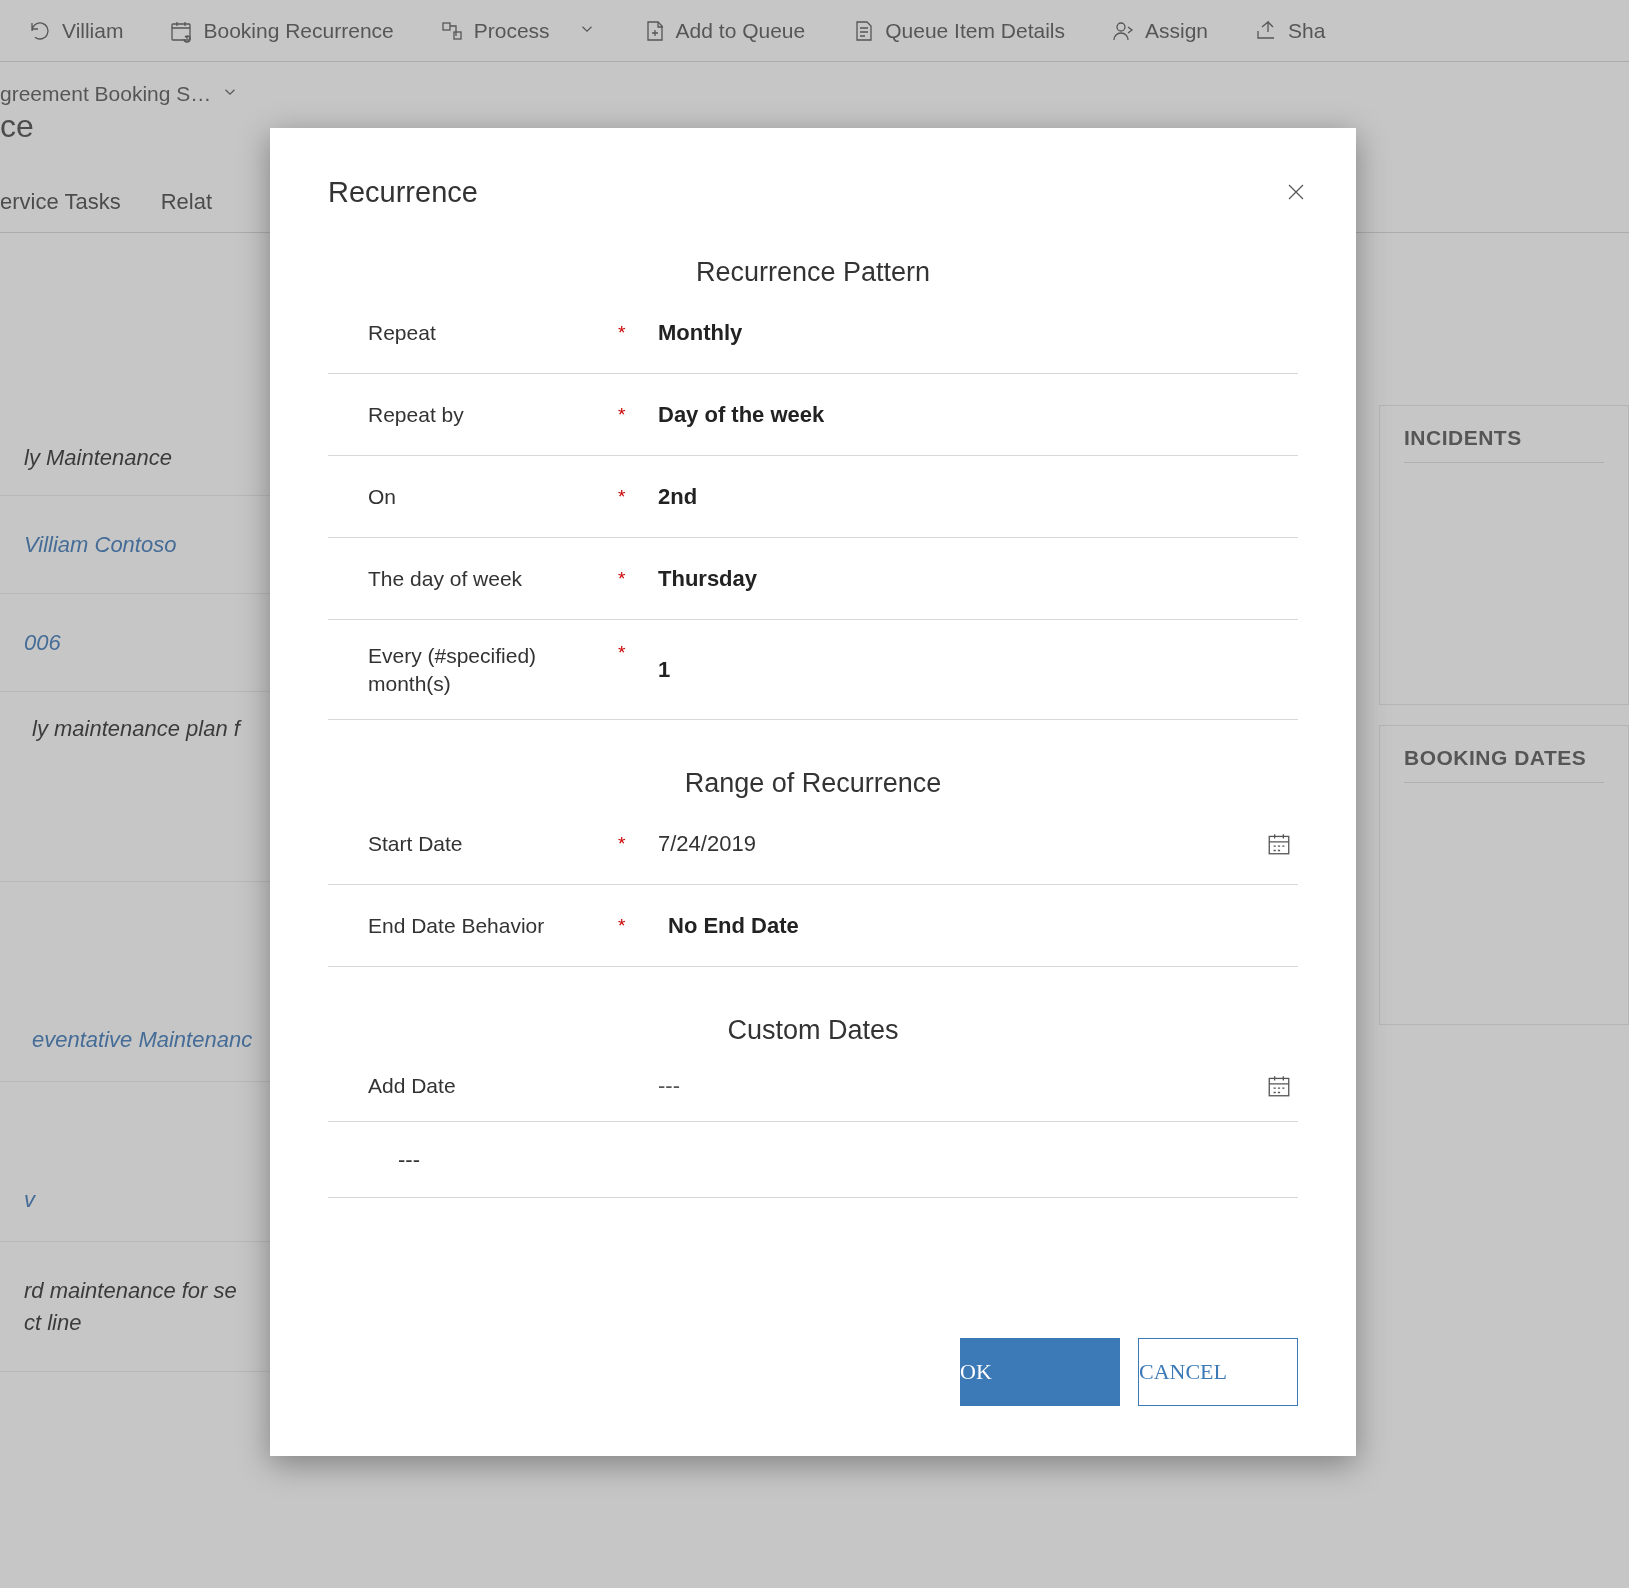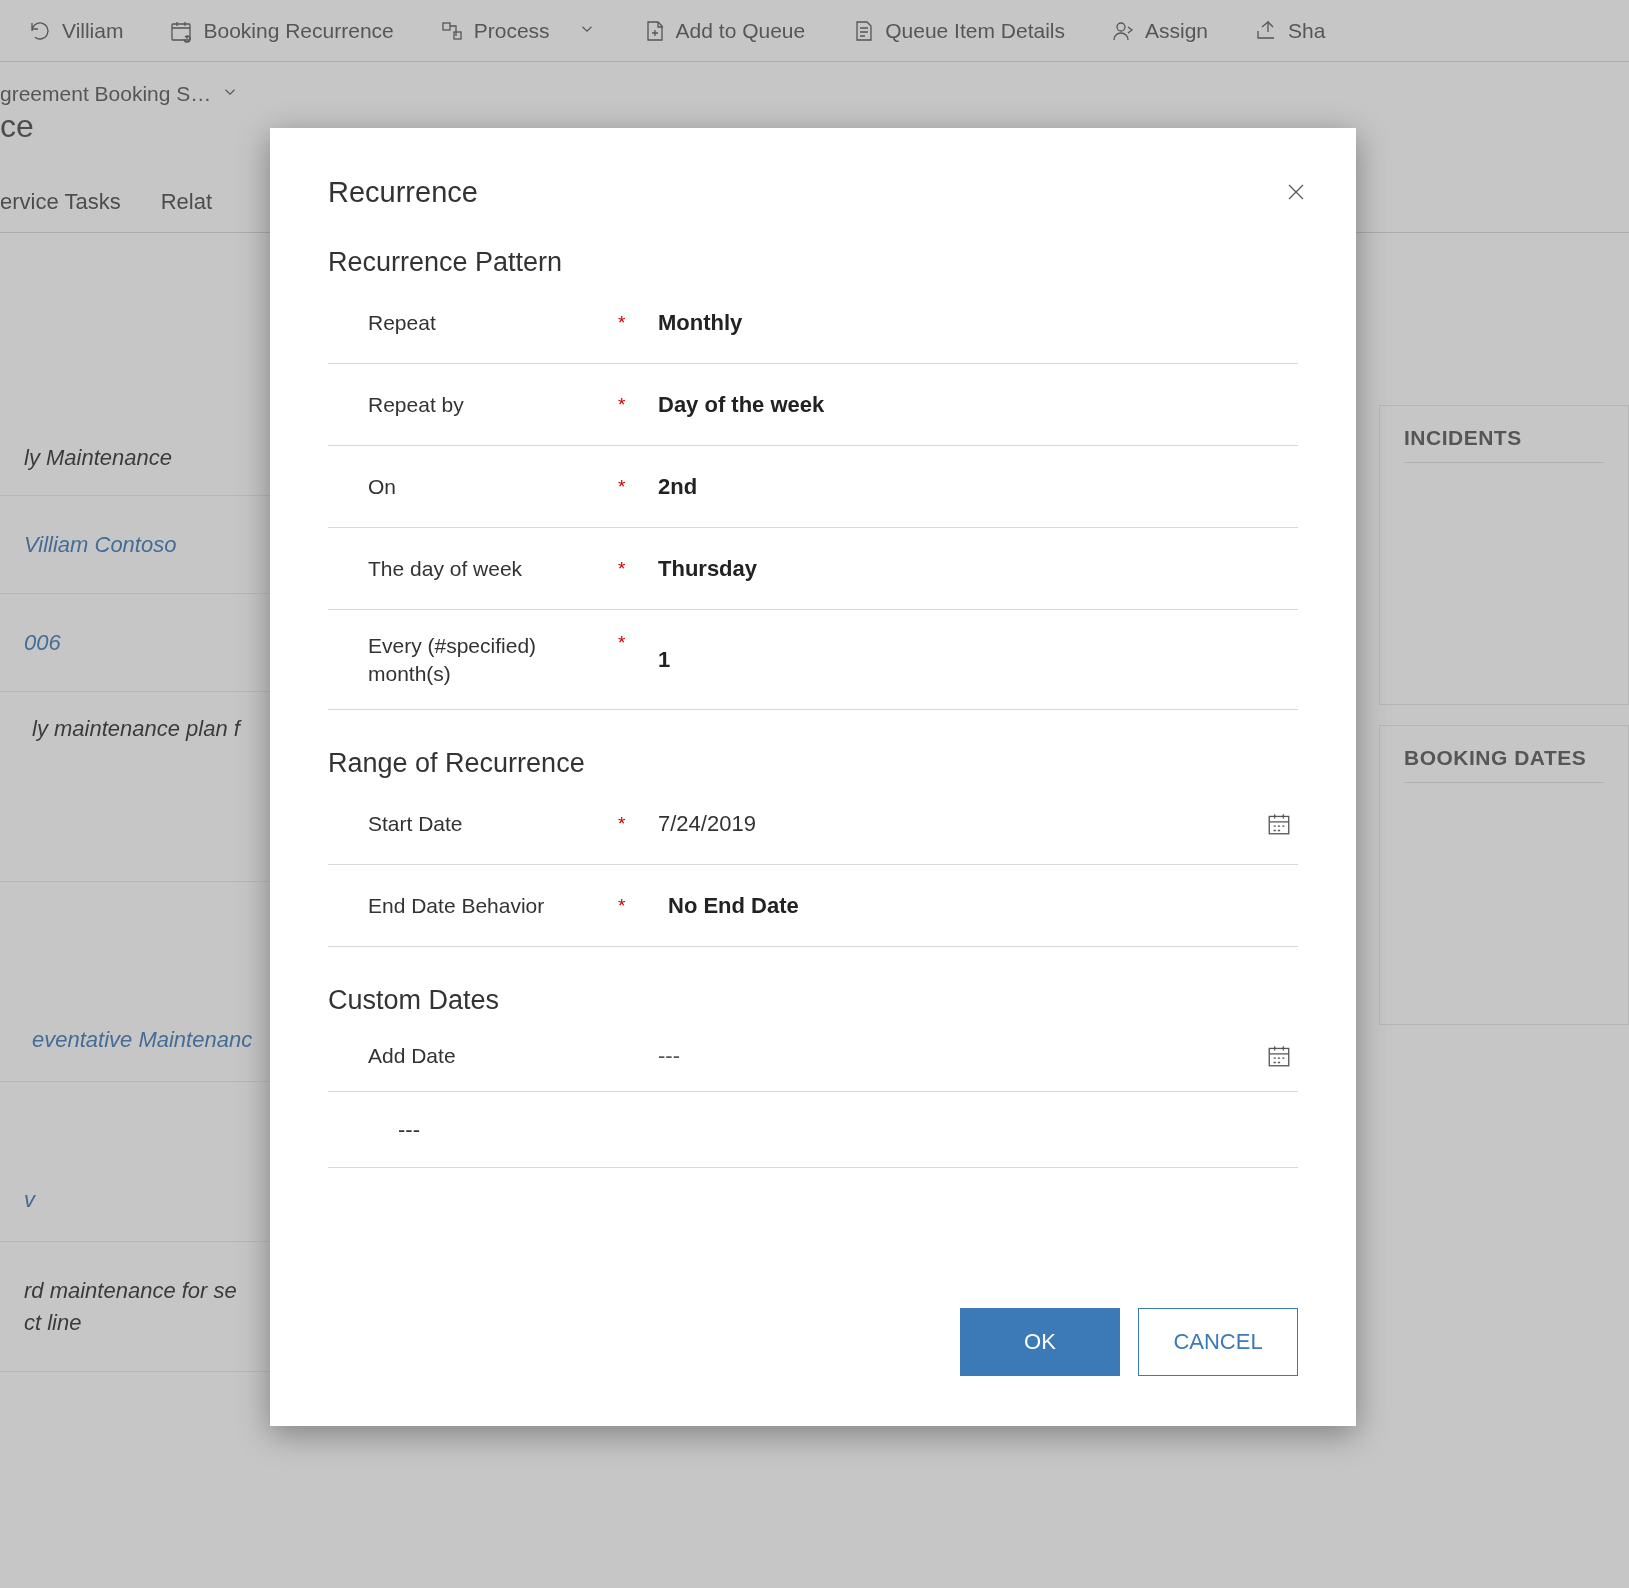--- a/index.html
+++ b/index.html
@@ -151,22 +151,23 @@
     right: 48px;
     width: 24px;
     height: 24px;
     cursor: pointer;
   }
   .modal-close svg { stroke: #555; stroke-width: 1.2; }
   .section-title {
     font-size: 27px;
     font-weight: 400;
     color: #333;
-    margin-top: 38px;
+    margin-top: 48px;
     margin-bottom: 4px;
+    text-align: center;
   }
   .form-row {
     display: flex;
     align-items: center;
     border-bottom: 1px solid #d8d8d8;
     min-height: 82px;
     padding-left: 40px;
   }
   .form-row.tall { min-height: 100px; }
   .form-label {
@@ -210,23 +211,24 @@
     justify-content: flex-end;
     gap: 18px;
     margin-top: 140px;
     padding-bottom: 20px;
   }
   .btn {
     min-width: 160px;
     height: 68px;
     display: flex;
     align-items: center;
-    justify-content: center;
+    justify-content: flex-start;
     font-size: 22px;
     cursor: pointer;
+    font-family: Liberation Serif, serif;
   }
   .btn-primary {
     background: #3B79B7;
     color: #fff;
     border: none;
   }
   .btn-secondary {
     background: #fff;
     color: #3B79B7;
     border: 1px solid #3B79B7;

